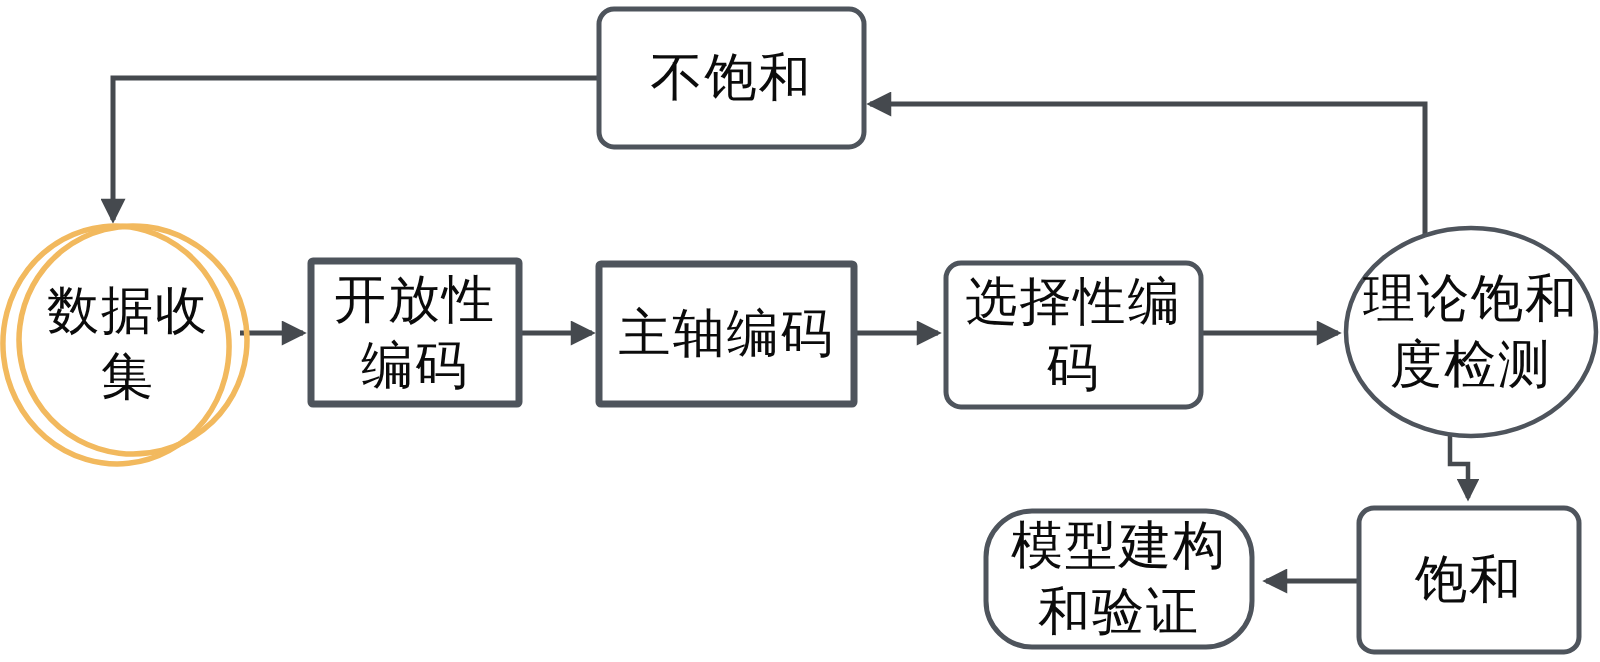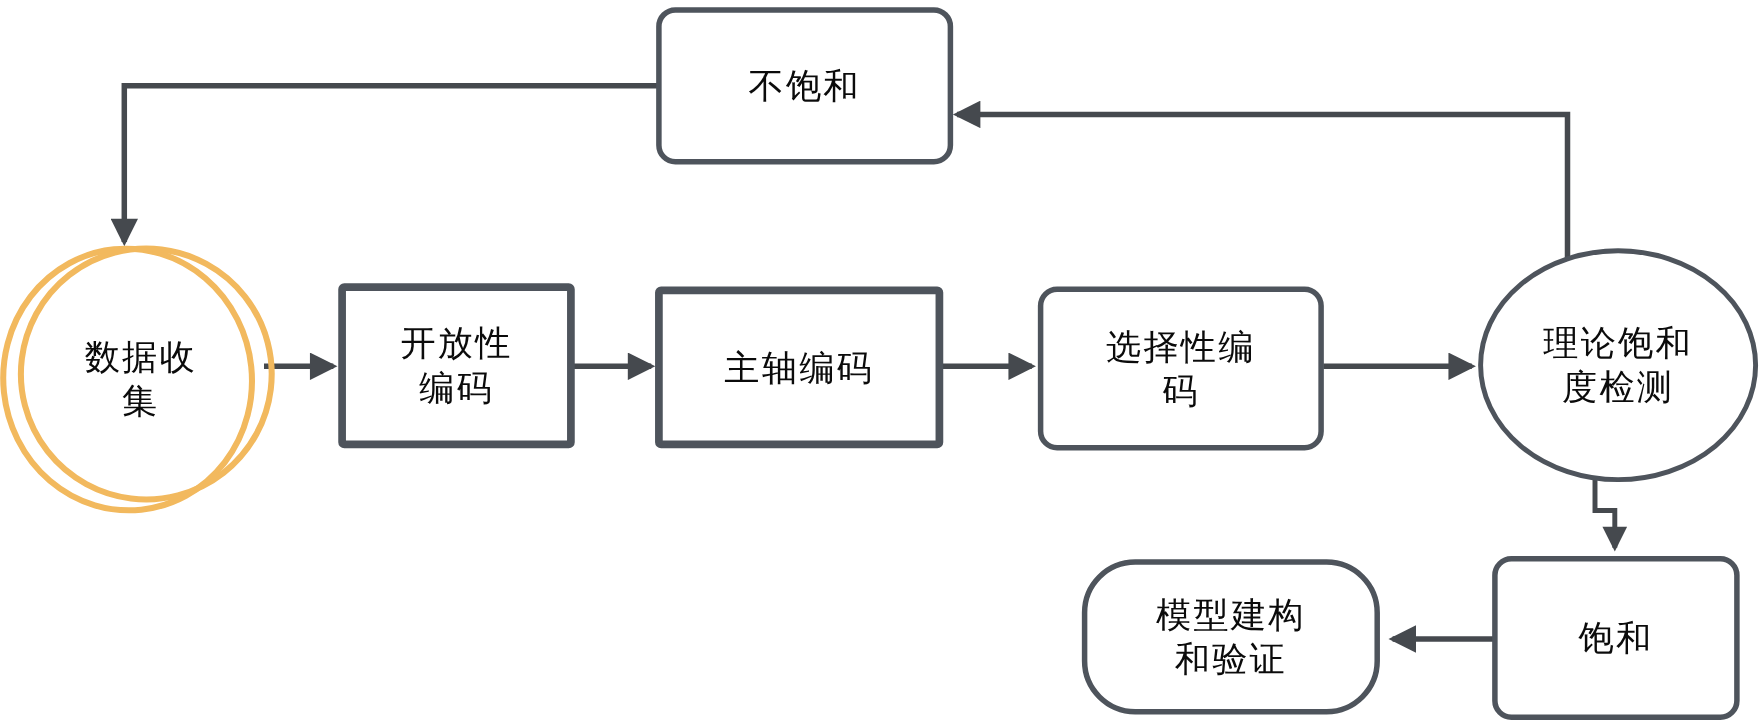--- a/index.html
+++ b/index.html
@@ -16,21 +16,21 @@
     left:0; top:0;
   }
   .node-label {
     position:absolute;
     display:flex;
     align-items:center;
     justify-content:center;
     text-align:center;
     white-space:pre-line;
     color:#0b0b0b;
-    font-size:32px;
+    font-size:52px;
     line-height:1.26;
     letter-spacing:2px;
     pointer-events:none;
   }
   .lbl-data-collection   { left:20px;    top:268px; width:216px; height:152px; }
   .lbl-open-coding       { left:311px;  top:261px; width:208px; height:143px; }
   .lbl-axial-coding      { left:599px;  top:264px; width:255px; height:140px; }
   .lbl-selective-coding  { left:946px;  top:263px; width:255px; height:144px; }
   .lbl-saturation-test   { left:1346px; top:228px; width:250px; height:208px; }
   .lbl-unsaturated       { left:599px;  top:9px;   width:265px; height:138px; }

